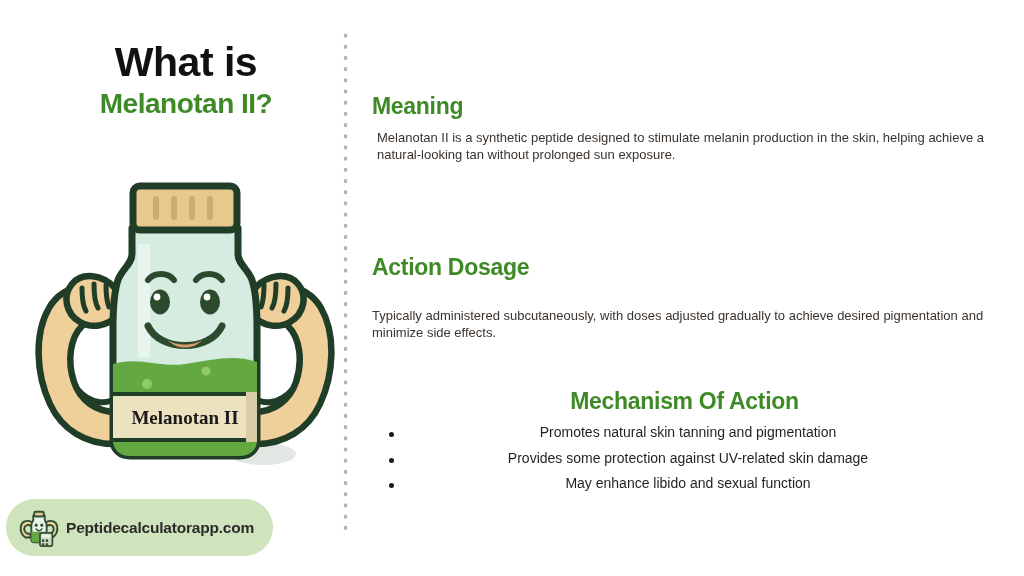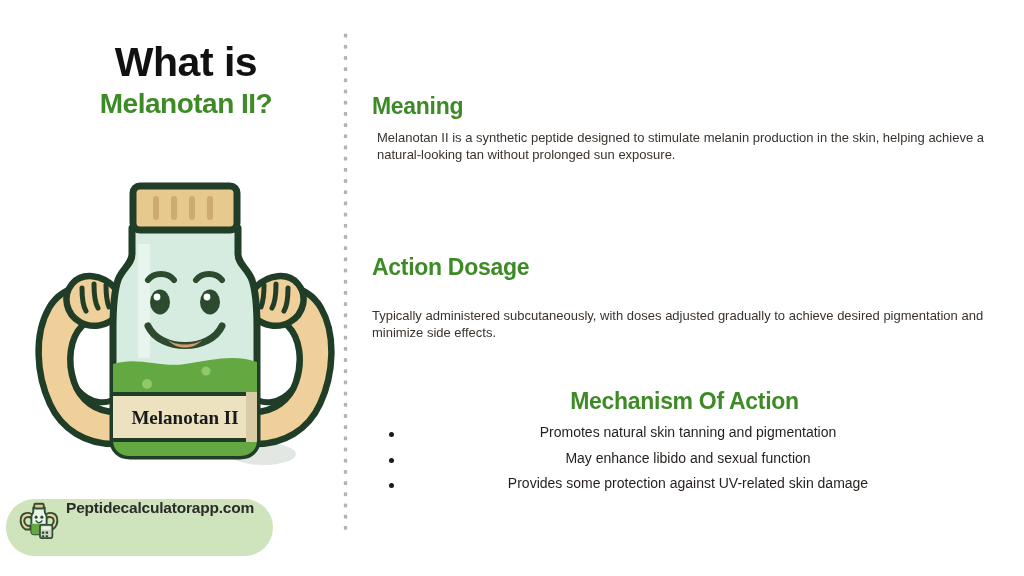--- a/index.html
+++ b/index.html
@@ -26,21 +26,21 @@
 
   
   .mascot { position:absolute; left:20px; top:168px; width:330px; height:310px; }
   .mascot svg { width:100%; height:100%; display:block; }
 
   
   .footer-pill {
     position:absolute; left:6px; top:499px;
     width:267px; height:57px;
     background:#cfe3bc; border-radius:29px;
-    display:flex; align-items:flex-start; padding-left:12px; gap:6px;
+    display:flex; align-items:center; padding-left:12px; gap:6px;
   }
   .footer-logo { width:42px; height:42px; flex:none; }
   .footer-logo svg { width:100%; height:100%; display:block; }
   .footer-text {
     font-size:15.5px; font-weight:bold; color:#2b2b2b;
     letter-spacing:-0.2px; white-space:nowrap;
   }
 
   
   .divider {
@@ -208,18 +208,18 @@
 
     <div class="section s-dosage">
       <div class="sec-head">Action Dosage</div>
       <div class="sec-body">Typically administered subcutaneously, with doses adjusted gradually to achieve desired pigmentation and minimize side effects.</div>
     </div>
 
     <div class="section s-mechanism">
       <div class="sec-head">Mechanism Of Action</div>
       <ul class="bullets">
         <li>Promotes natural skin tanning and pigmentation</li>
+        <li>Provides some protection against UV-related skin damage</li>
         <li>May enhance libido and sexual function</li>
-        <li>Provides some protection against UV-related skin damage</li>
       </ul>
     </div>
   </div>
 </div>
 
 </body></html>

